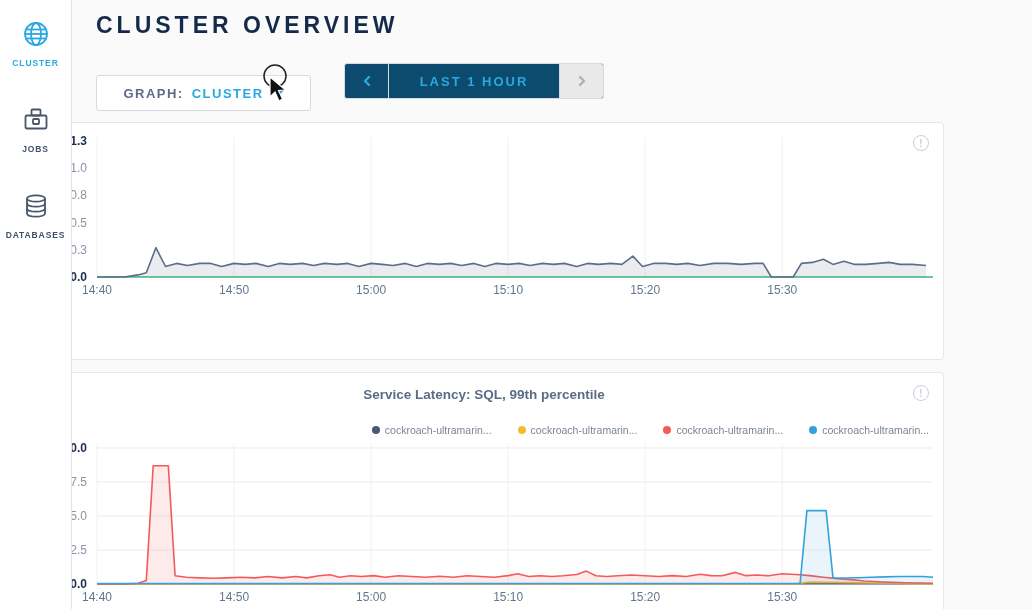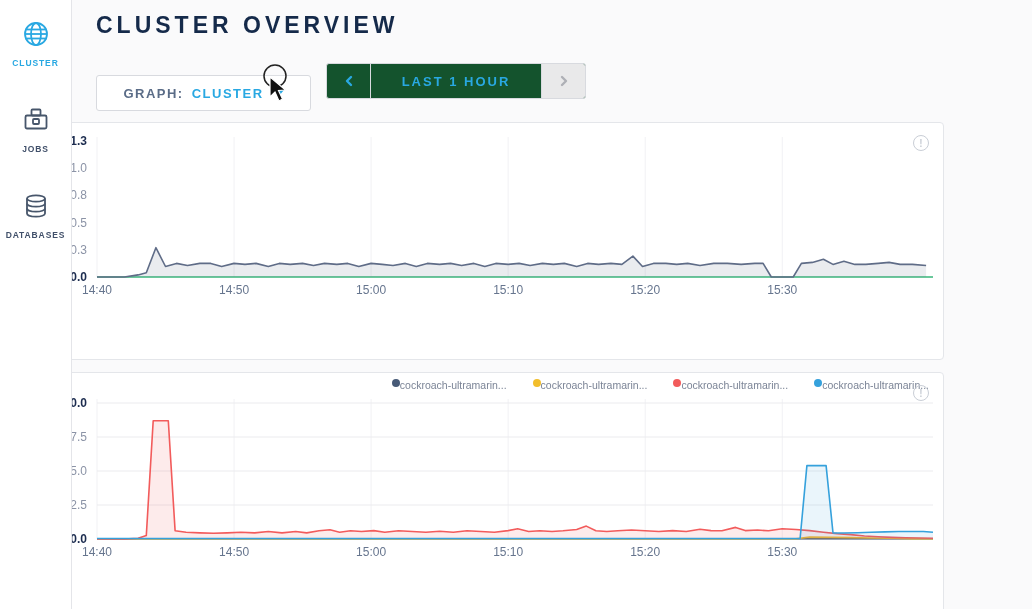--- a/index.html
+++ b/index.html
@@ -15,36 +15,36 @@
   .page-title { font-size:23px; font-weight:700; letter-spacing:4px; color:#152a4a; }
   .controls { display:flex; align-items:center; margin-top:24px; height:36px; position:relative; }
   .dropdown { height:36px; background:#fff; border:1px solid #d8dadf; border-radius:3px;
     display:flex; align-items:center; justify-content:center; font-size:13px; font-weight:700;
     letter-spacing:1.5px; color:#5a6c87; cursor:pointer;margin-top:24px; }
   .dropdown .val { color:#29a8e2; margin-left:8px; }
   .caret { width:0; height:0; border-left:5px solid transparent; border-right:5px solid transparent;
     border-top:6px solid #29a8e2; margin-left:10px; }
   .dd-graph { width:215px; }
   .dd-dashboard { width:278px; margin-left:22px; }
-  .timerange { margin-left:15px; display:flex; height:36px; border:1px solid #d8dadf;
-    border-radius:3px; overflow:hidden; background:#14532d; }
+  .timerange { margin-left:33px; display:flex; height:36px; border:1px solid #d8dadf;
+    border-radius:3px; overflow:hidden; background:#0c4a6e; }
   .tr-seg { display:flex; align-items:center; justify-content:center; cursor:pointer; }
   .tr-prev { width:44px; border-right:1px solid #d8dadf; color:#29a8e2; }
   .tr-label { width:170px; font-size:13px; font-weight:700; letter-spacing:2px; color:#29a8e2; }
   .tr-next { width:44px; border-left:1px solid #d8dadf; background:#e9e9ea; color:#aeb0b6; cursor:default; }
   .card { position:absolute; left:24px; width:920px; background:#fff;
     border:1px solid #e4e6ea; border-radius:4px; }
   .card1 { top:122px; height:238px; }
   .card2 { top:372px; height:260px; }
   .card-title { text-align:center; padding-top:14px; font-size:13.5px; font-weight:700; color:#5a6c87; }
   .info-icon { position:absolute; top:12px; right:14px; width:16px; height:16px;
     border:1.5px solid #c9ced6; border-radius:50%; color:#c9ced6; font-size:10px; font-weight:bold;
     display:flex; align-items:center; justify-content:center; cursor:pointer; }
   .legend { display:flex; justify-content:flex-end; padding:6px 14px 0 0; gap:26px; }
-  .legend-item { display:flex; align-items:flex-start; cursor:pointer; }
+  .legend-item { display:flex; align-items:center; gap:5px; cursor:pointer;margin-top:16px; }
   .legend-dot { width:8px; height:8px; border-radius:50%; }
   .legend-label { font-size:10.5px; color:#7b8496; }
   .chart-svg-wrap { position:relative; }
   .cursor-overlay { position:absolute; left:253px; top:58px; z-index:20; pointer-events:none; }
 </style>
 </head>
 <body>
 
 <div class="sidebar">
   <div class="side-item active">
@@ -135,20 +135,21 @@
         <text x="209.04918032786884" y="163" text-anchor="middle" font-size="12" fill="#66758e" font-family="&quot;Liberation Sans&quot;, sans-serif">14:50</text>
         <text x="346.0983606557377" y="163" text-anchor="middle" font-size="12" fill="#66758e" font-family="&quot;Liberation Sans&quot;, sans-serif">15:00</text>
         <text x="483.1475409836066" y="163" text-anchor="middle" font-size="12" fill="#66758e" font-family="&quot;Liberation Sans&quot;, sans-serif">15:10</text>
         <text x="620.1967213114754" y="163" text-anchor="middle" font-size="12" fill="#66758e" font-family="&quot;Liberation Sans&quot;, sans-serif">15:20</text>
         <text x="757.2459016393443" y="163" text-anchor="middle" font-size="12" fill="#66758e" font-family="&quot;Liberation Sans&quot;, sans-serif">15:30</text>
         <text x="24" y="78" text-anchor="middle" font-size="11" fill="#d6d9df" transform="rotate(-90 24 78)" font-family="&quot;Liberation Sans&quot;, sans-serif">count</text>
       </svg></div>
 </div>
 
 <div class="card card2">
+  <div class="card-title">Service Latency: SQL, 99th percentile</div>
   <div class="info-icon">!</div>
   <div class="legend">
     <span class="legend-item">
       <span class="legend-dot" style="background-color: rgb(71, 90, 119);"></span>
       <span class="legend-label">cockroach-ultramarin...</span>
     </span>
     <span class="legend-item">
       <span class="legend-dot" style="background-color: rgb(242, 190, 44);"></span>
       <span class="legend-label">cockroach-ultramarin...</span>
     </span>

